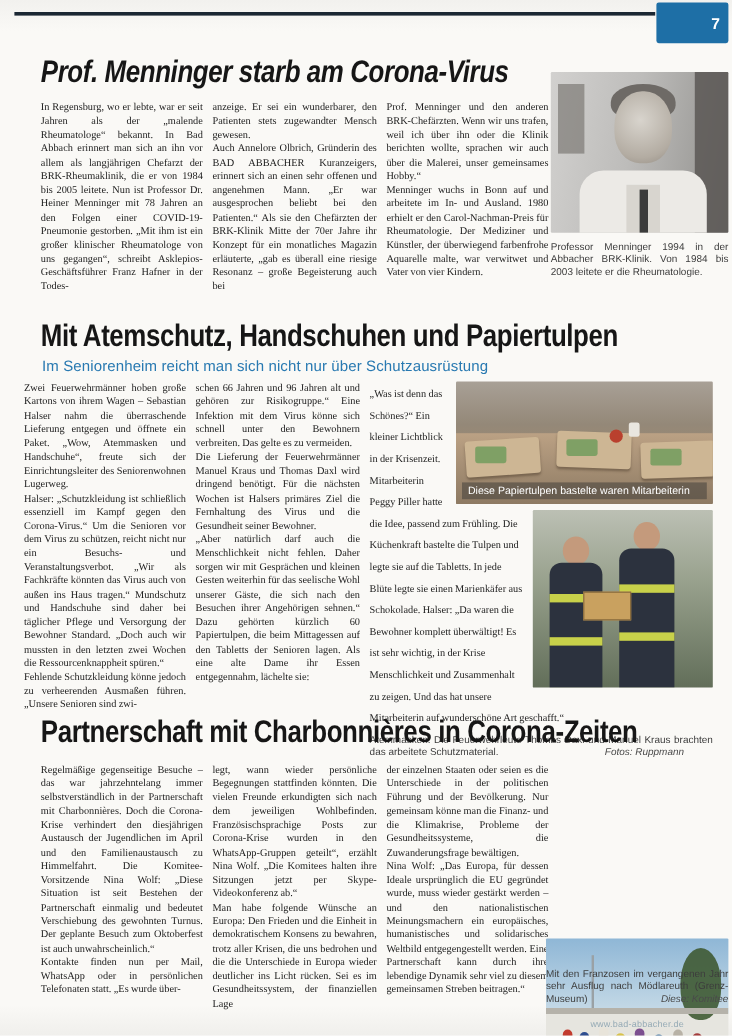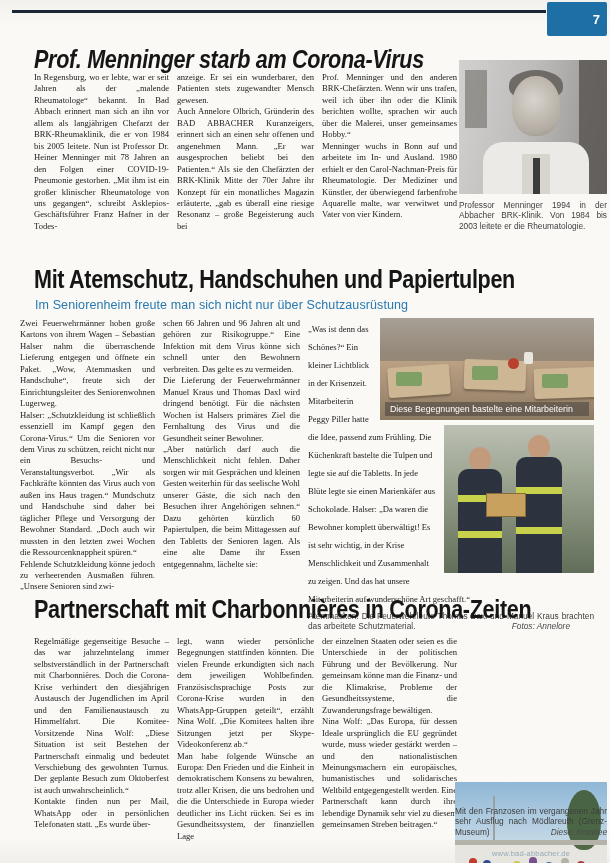--- a/index.html
+++ b/index.html
@@ -102,74 +102,74 @@
   <div class="m-panel-l"></div>
   <div class="m-panel-r"></div>
   <div class="m-hair"></div>
   <div class="m-head"></div>
   <div class="m-coat"></div>
   <div class="m-shirt"></div>
   <div class="m-tie"></div>
 </div>
 <div class="abs caption a1caption">Professor Menninger 1994 in der Abbacher BRK-Klinik. Von 1984 bis 2003 leitete er die Rheumatologie.</div>
 
-<div class="abs bodycols" style="left:34px;top:72px;width:422px;">
+<div class="abs bodycols" style="left:34px;top:84px;width:422px;">
   <div class="col w135">In Regensburg, wo er lebte, war er seit Jahren als der „malende Rheumatologe“ bekannt. In Bad Abbach erinnert man sich an ihn vor allem als langjährigen Chefarzt der BRK-Rheumaklinik, die er von 1984 bis 2005 leitete. Nun ist Professor Dr. Heiner Menninger mit 78 Jahren an den Folgen einer COVID-19-Pneumonie gestorben. „Mit ihm ist ein großer klinischer Rheumatologe von uns gegangen“, schreibt Asklepios-Geschäftsführer Franz Hafner in der Todes-</div>
   <div class="col w137">anzeige. Er sei ein wunderbarer, den Patienten stets zugewandter Mensch gewesen.
 Auch Annelore Olbrich, Gründerin des BAD ABBACHER Kuranzeigers, erinnert sich an einen sehr offenen und angenehmen Mann. „Er war ausgesprochen beliebt bei den Patienten.“ Als sie den Chefärzten der BRK-Klinik Mitte der 70er Jahre ihr Konzept für ein monatliches Magazin erläuterte, „gab es überall eine riesige Resonanz – große Begeisterung auch bei</div>
   <div class="col w135">Prof. Menninger und den anderen BRK-Chefärzten. Wenn wir uns trafen, weil ich über ihn oder die Klinik berichten wollte, sprachen wir auch über die Malerei, unser gemeinsames Hobby.“
 Menninger wuchs in Bonn auf und arbeitete im In- und Ausland. 1980 erhielt er den Carol-Nachman-Preis für Rheumatologie. Der Mediziner und Künstler, der überwiegend farbenfrohe Aquarelle malte, war verwitwet und Vater von vier Kindern.</div>
 </div>
 
 <div class="abs headline" style="left:34px;top:264px;">
   <span class="sq">Mit Atemschutz, Handschuhen und Papiertulpen</span>
 </div>
-<div class="abs subhead" style="left:35px;top:298px;">Im Seniorenheim freute man sich nicht nur über Schutzausrüstung</div>
+<div class="abs subhead" style="left:35px;top:298px;">Im Seniorenheim reicht man sich nicht nur über Schutzausrüstung</div>
 
 <div class="abs bodycols" style="left:20px;top:318px;width:574px;">
   <div class="col w135">Zwei Feuerwehrmänner hoben große Kartons von ihrem Wagen – Sebastian Halser nahm die überraschende Lieferung entgegen und öffnete ein Paket. „Wow, Atemmasken und Handschuhe“, freute sich der Einrichtungsleiter des Seniorenwohnen Lugerweg.
 Halser: „Schutzkleidung ist schließlich essenziell im Kampf gegen den Corona-Virus.“ Um die Senioren vor dem Virus zu schützen, reicht nicht nur ein Besuchs- und Veranstaltungsverbot. „Wir als Fachkräfte könnten das Virus auch von außen ins Haus tragen.“ Mundschutz und Handschuhe sind daher bei täglicher Pflege und Versorgung der Bewohner Standard. „Doch auch wir mussten in den letzten zwei Wochen die Ressourcenknappheit spüren.“
 Fehlende Schutzkleidung könne jedoch zu verheerenden Ausmaßen führen. „Unsere Senioren sind zwi-</div>
   <div class="col w137">schen 66 Jahren und 96 Jahren alt und gehören zur Risikogruppe.“ Eine Infektion mit dem Virus könne sich schnell unter den Bewohnern verbreiten. Das gelte es zu vermeiden.
 Die Lieferung der Feuerwehrmänner Manuel Kraus und Thomas Daxl wird dringend benötigt. Für die nächsten Wochen ist Halsers primäres Ziel die Fernhaltung des Virus und die Gesundheit seiner Bewohner.
 „Aber natürlich darf auch die Menschlichkeit nicht fehlen. Daher sorgen wir mit Gesprächen und kleinen Gesten weiterhin für das seelische Wohl unserer Gäste, die sich nach den Besuchen ihrer Angehörigen sehnen.“ Dazu gehörten kürzlich 60 Papiertulpen, die beim Mittagessen auf den Tabletts der Senioren lagen. Als eine alte Dame ihr Essen entgegennahm, lächelte sie:</div>
   <div class="wrapcol">
 
     <div class="photo tulipphoto">
       <div class="t-table"></div>
       <div class="t-tray" style="left:8px;top:48px;transform:rotate(-4deg);"></div>
       <div class="t-tray" style="left:84px;top:42px;transform:rotate(2deg);"></div>
       <div class="t-tray" style="left:154px;top:50px;transform:rotate(-2deg);"></div>
       <div class="t-nap" style="left:16px;top:54px;"></div>
       <div class="t-nap" style="left:92px;top:48px;"></div>
       <div class="t-nap" style="left:162px;top:56px;"></div>
       <div class="t-cup" style="left:128px;top:40px;"></div>
       <div class="t-cup2" style="left:144px;top:34px;"></div>
-      <div class="t-overlay">Diese Begegnungen bastelte eine Mitarbeiterin</div>
+      <div class="t-overlay">Diese Papiertulpen bastelte waren Mitarbeiterin</div>
     </div>
 
     <div class="photo firephoto">
       <div class="f-head" style="left:25px;top:22px;"></div>
       <div class="f-head" style="left:84px;top:10px;"></div>
       <div class="f-fig one">
         <div class="f-stripe" style="top:26px;"></div>
         <div class="f-stripe" style="top:62px;"></div>
       </div>
       <div class="f-fig two">
         <div class="f-stripe" style="top:30px;"></div>
         <div class="f-stripe" style="top:70px;"></div>
       </div>
       <div class="f-box" style="left:42px;top:68px;"></div>
     </div>
 
     <span class="col" style="display:inline;">„Was ist denn das Schönes?“ Ein kleiner Lichtblick in der Krisenzeit. Mitarbeiterin Peggy Piller hatte die Idee, passend zum Frühling. Die Küchenkraft bastelte die Tulpen und legte sie auf die Tabletts. In jede Blüte legte sie einen Marienkäfer aus Schokolade. Halser: „Da waren die Bewohner komplett überwältigt! Es ist sehr wichtig, in der Krise Menschlichkeit und Zusammenhalt zu zeigen. Und das hat unsere Mitarbeiterin auf wunderschöne Art geschafft.“</span>
 
     <div class="a2captionblock caption">
       <span>Atemmasken: Die Feuerwehrleute Thomas Daxl und Manuel Kraus brachten das arbeitete Schutzmaterial.</span>
-      <span class="credit a2credit">Fotos: Annelore</span>
+      <span class="credit a2credit">Fotos: Ruppmann</span>
     </div>
   </div>
 </div>
 
 <div class="abs headline" style="left:34px;top:594px;">
   <span class="sq">Partnerschaft mit Charbonnières in Corona-Zeiten</span>
 </div>
 
 <div class="abs bodycols" style="left:34px;top:636px;width:422px;">
   <div class="col w135">Regelmäßige gegenseitige Besuche – das war jahrzehntelang immer selbstverständlich in der Partnerschaft mit Charbonnières. Doch die Corona-Krise verhindert den diesjährigen Austausch der Jugendlichen im April und den Familienaustausch zu Himmelfahrt. Die Komitee-Vorsitzende Nina Wolf: „Diese Situation ist seit Bestehen der Partnerschaft einmalig und bedeutet Verschiebung des gewohnten Turnus. Der geplante Besuch zum Oktoberfest ist auch unwahrscheinlich.“

